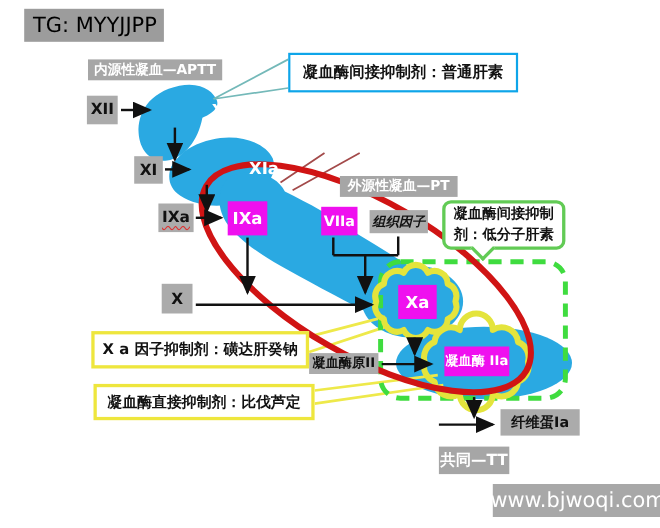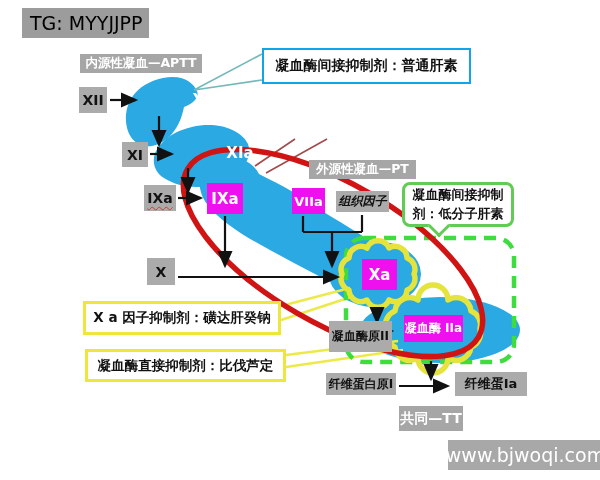--- a/index.html
+++ b/index.html
@@ -24,21 +24,21 @@
   .xiia{left:141px;top:90px;width:44px;height:20px;font-size:15px;}
   .xi{left:122px;top:142px;width:26px;height:25px;font-size:14px;}
   .xia{left:174px;top:143px;width:40px;height:20px;font-size:15px;}
   .ixa-g{left:144px;top:185px;width:32px;height:26px;font-size:14px;}
   .ixa-g span{text-decoration:underline wavy #d33;text-decoration-thickness:1px;text-underline-offset:3px;}
   .ixa-m{left:207px;top:183px;width:36px;height:31px;font-size:15px;}
   .viia{left:292px;top:188px;width:33px;height:26px;font-size:13px;}
   .tf{left:336px;top:191px;width:53px;height:21px;font-size:12px;font-style:italic;}
   .xbox{left:147px;top:258px;width:28px;height:27px;font-size:14px;}
   .xa-m{left:362px;top:259px;width:35px;height:31px;font-size:15px;}
-  .pro{left:281px;top:321px;width:63px;height:31px;font-size:12px;margin-left:48px;}
+  .pro{left:281px;top:321px;width:63px;height:19px;font-size:12px;}
   .thr{left:404px;top:315px;width:59px;height:27px;font-size:12px;}
   .fbg{left:326px;top:373px;width:70px;height:22px;font-size:12px;}
   .fbn{left:455px;top:372px;width:72px;height:24px;font-size:13px;}
   
   .note{position:absolute;z-index:6;background:#fff;color:#111;font-weight:bold;display:flex;
     align-items:center;justify-content:center;box-sizing:border-box;white-space:nowrap;}
   .heparin{left:262px;top:48px;width:209px;height:36px;border:2px solid #0ea5e9;font-size:14px;}
   .warfarin{left:265px;top:101px;width:187px;height:37px;border:2px solid #9a4a4a;font-size:14px;}
   .lmwh{left:402px;top:182px;width:112px;height:45px;border:3px solid #62cb55;border-radius:8px;
     font-size:13px;flex-direction:column;line-height:1.45;}
@@ -117,21 +117,20 @@
   <div class="lbl gray ixa-g">
       <span>IXa</span>
     </div>
   <div class="lbl mag ixa-m">IXa</div>
   <div class="lbl mag viia">VIIa</div>
   <div class="lbl gray tf">组织因子</div>
   <div class="lbl gray xbox">X</div>
   <div class="lbl mag xa-m">Xa</div>
   <div class="lbl gray pro">凝血酶原II</div>
   <div class="lbl mag thr">凝血酶 IIa</div>
-  <div class="lbl gray fbg">纤维蛋白原I</div>
   <div class="lbl gray fbn">纤维蛋Ia</div>
 
   <div class="note heparin">凝血酶间接抑制剂：普通肝素</div>
   <div class="note lmwh">
     <span>凝血酶间接抑制</span>
     <span>剂：低分子肝素</span>
   </div>
   <div class="note xainh">X a 因子抑制剂：磺达肝癸钠</div>
   <div class="note bival">凝血酶直接抑制剂：比伐芦定</div>
 

